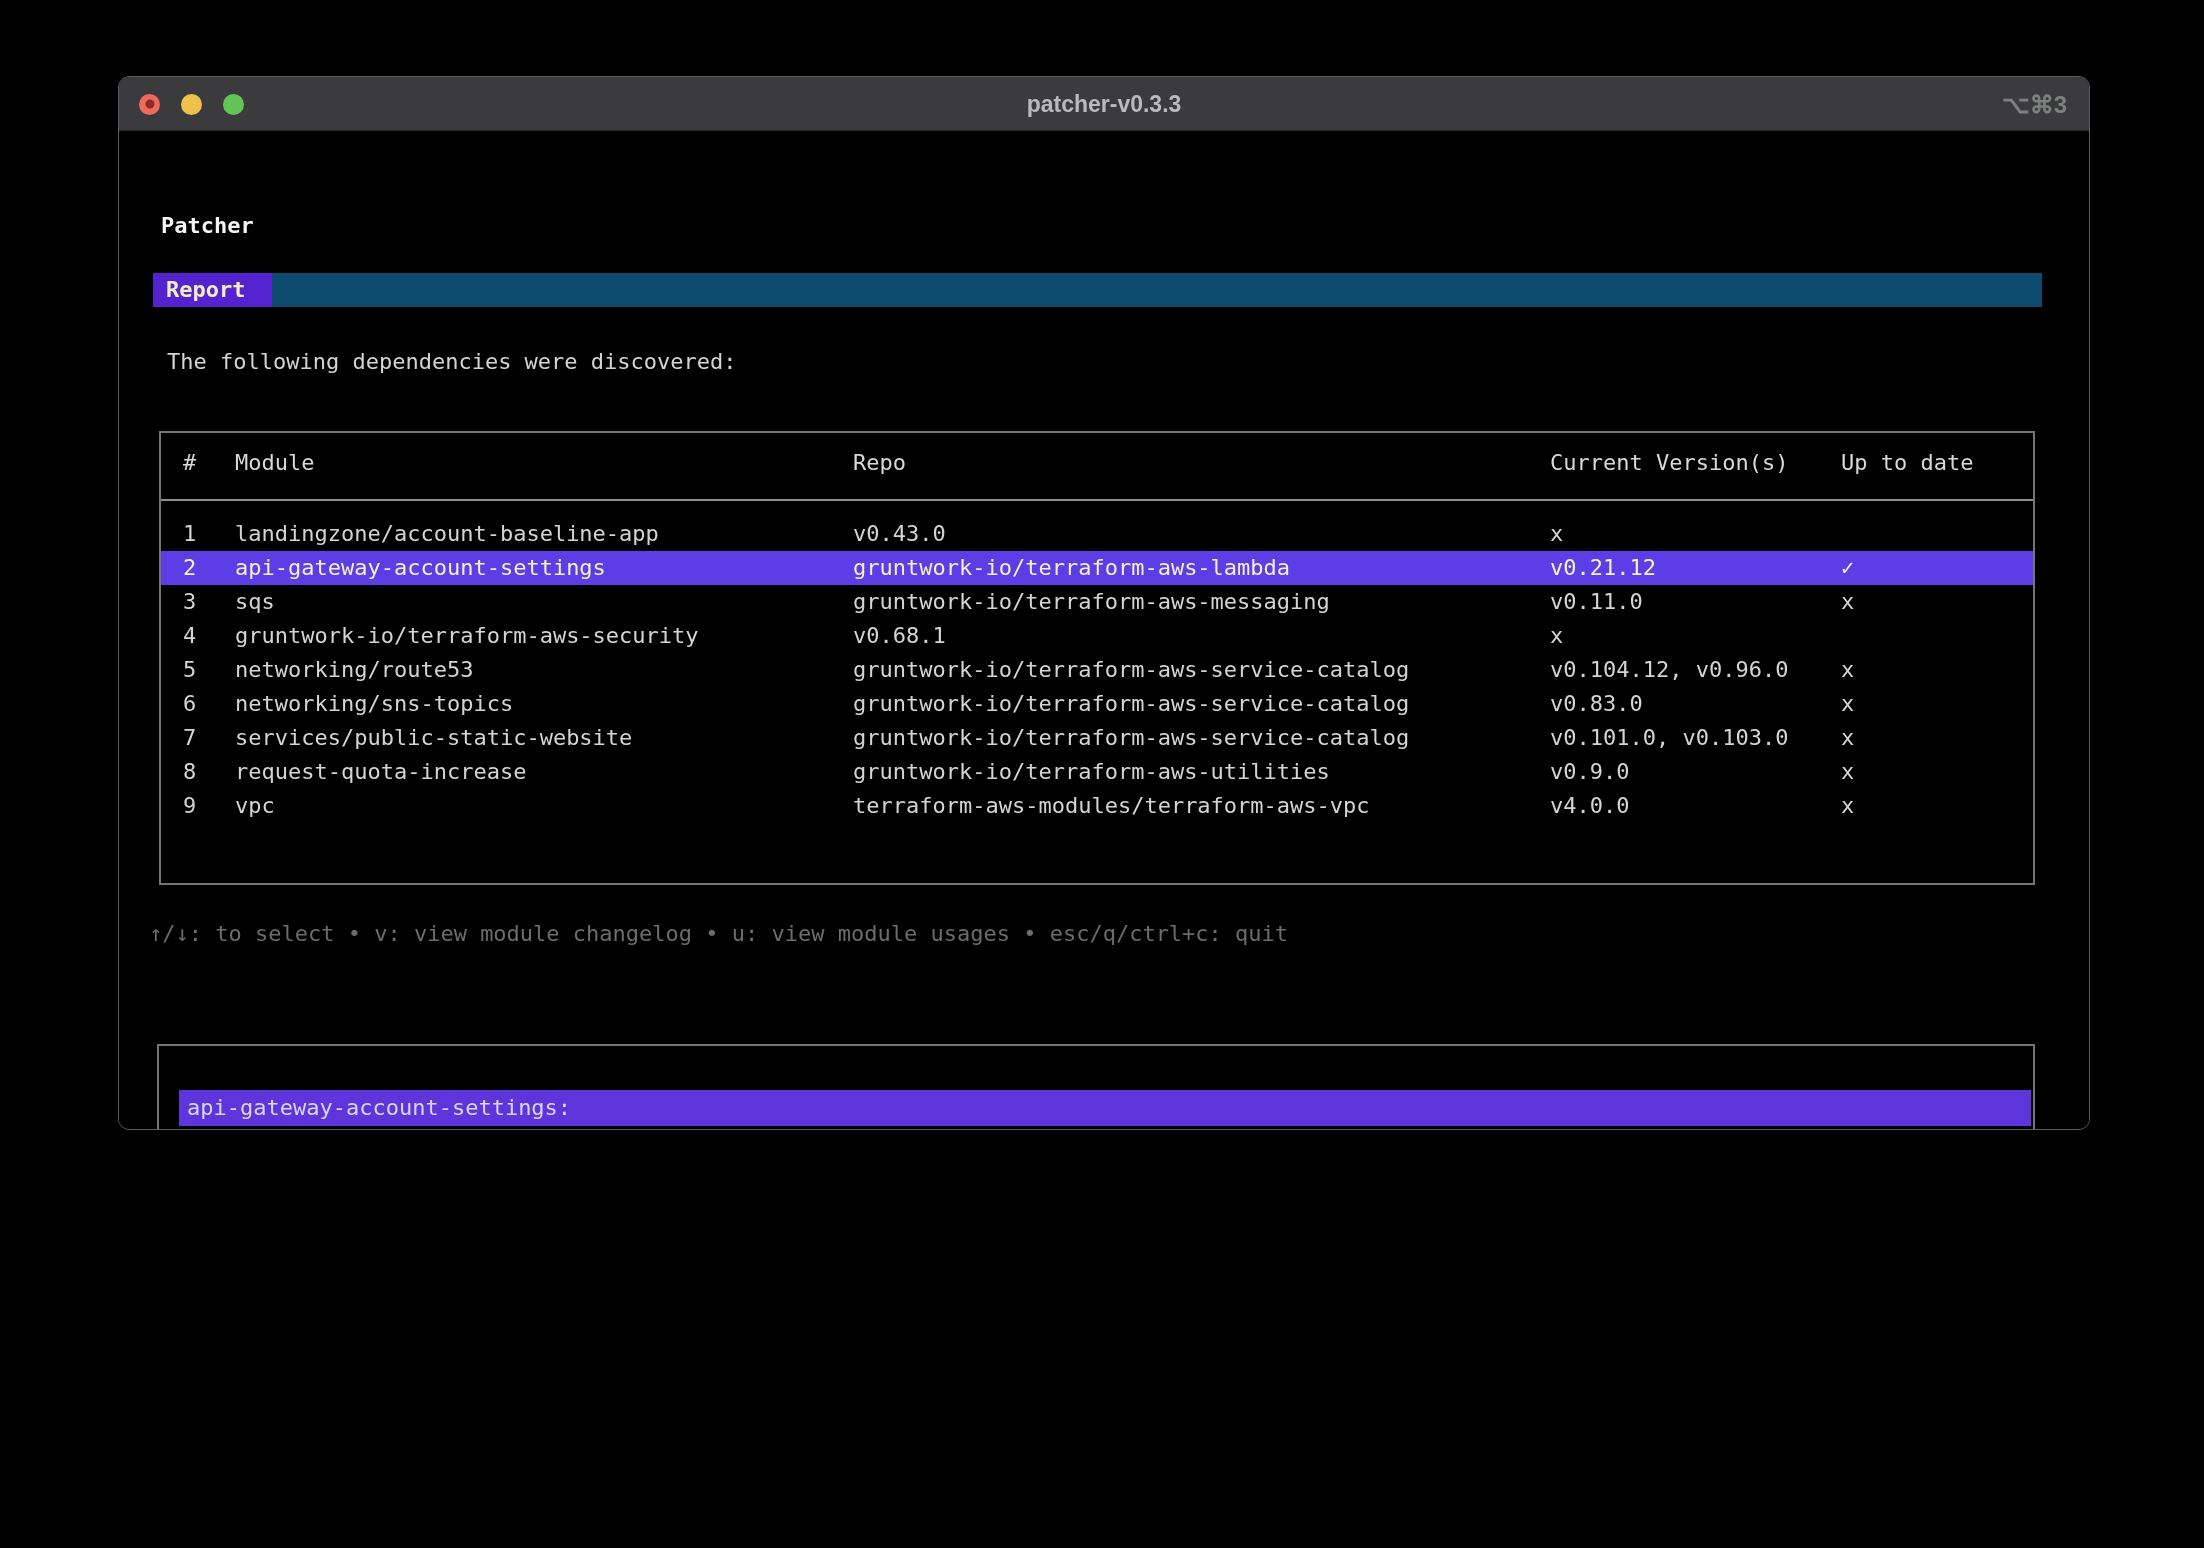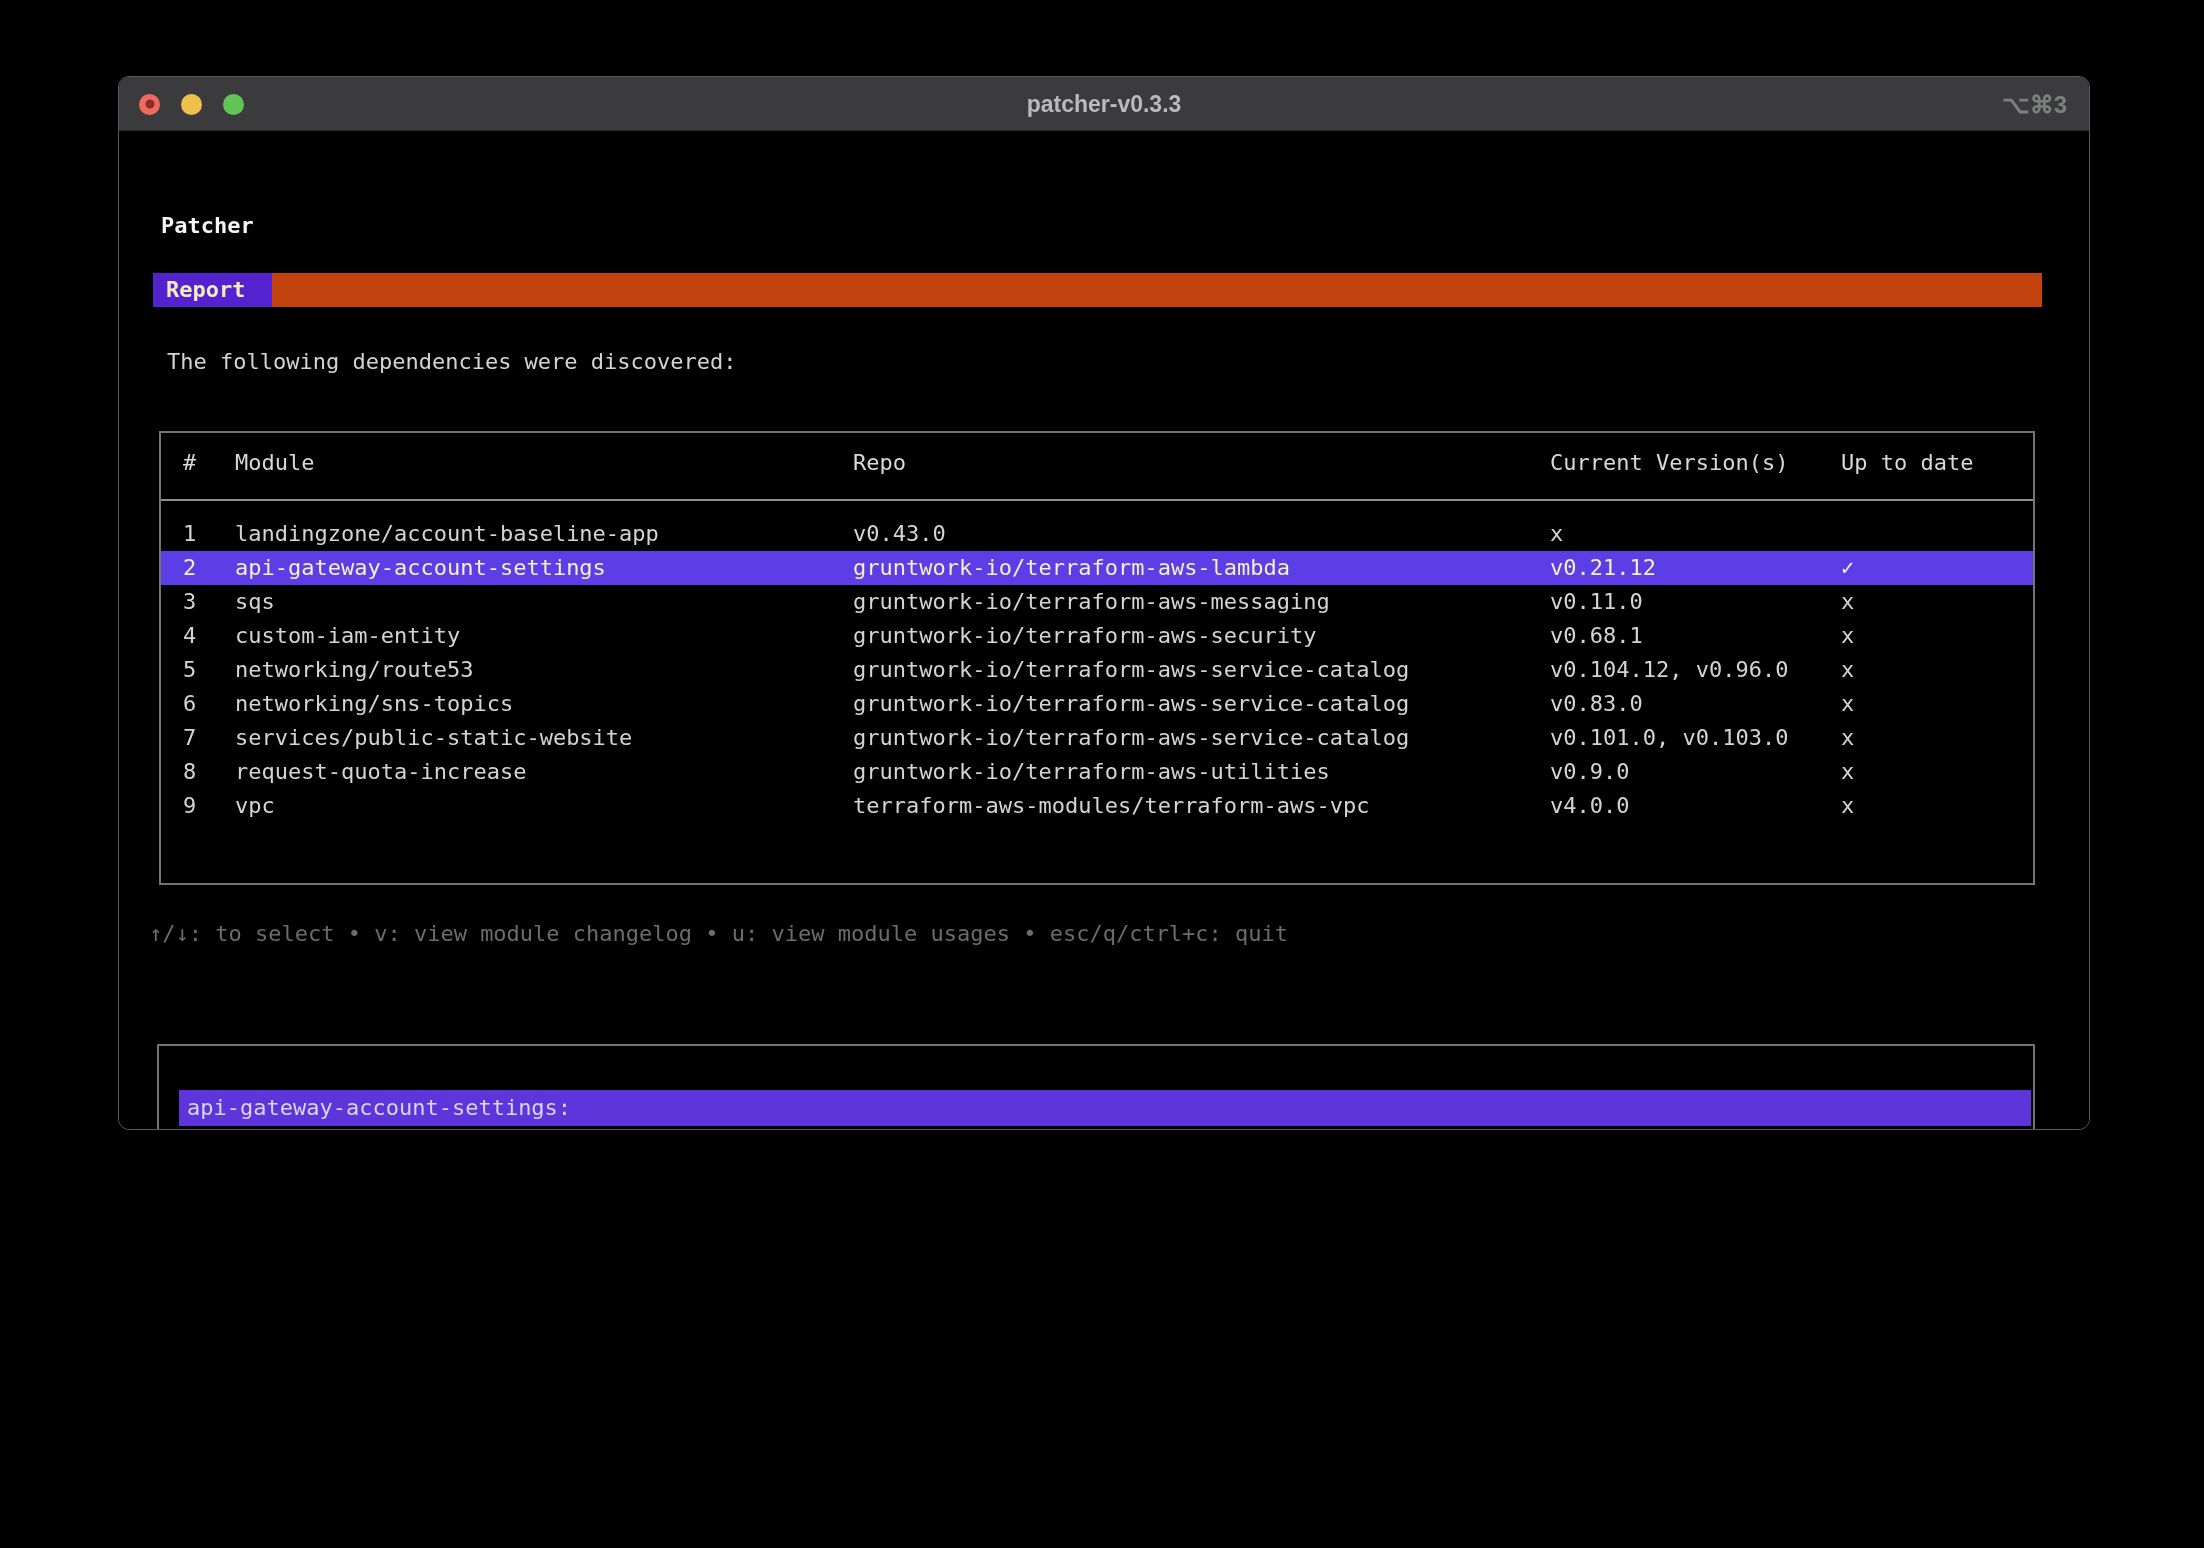--- a/index.html
+++ b/index.html
@@ -69,21 +69,21 @@
   }
   .app-heading {
     position: absolute; left: 42px; top: 77px;
     line-height: 34px;
     font-weight: bold;
     color: #f5f5f5;
   }
   .report-bar {
     position: absolute; left: 34px; top: 141px;
     width: 1889px; height: 34px;
-    background: #c2410c;
+    background: #0c4a6e;
   }
   .report-tab {
     display: inline-block;
     height: 34px; line-height: 34px;
     background: #5522cf;
     padding: 0 27px 0 13px;
     font-weight: bold;
     color: #f3edba;
   }
   .intro {
@@ -191,21 +191,20 @@
   <div class="t-grid t-row">
     <span>3</span>
     <span>sqs</span>
     <span>gruntwork-io/terraform-aws-messaging</span>
     <span>v0.11.0</span>
     <span>x</span>
   </div>
 
   <div class="t-grid t-row">
     <span>4</span>
-    <span>custom-iam-entity</span>
     <span>gruntwork-io/terraform-aws-security</span>
     <span>v0.68.1</span>
     <span>x</span>
   </div>
 
   <div class="t-grid t-row">
     <span>5</span>
     <span>networking/route53</span>
     <span>gruntwork-io/terraform-aws-service-catalog</span>
     <span>v0.104.12, v0.96.0</span>

